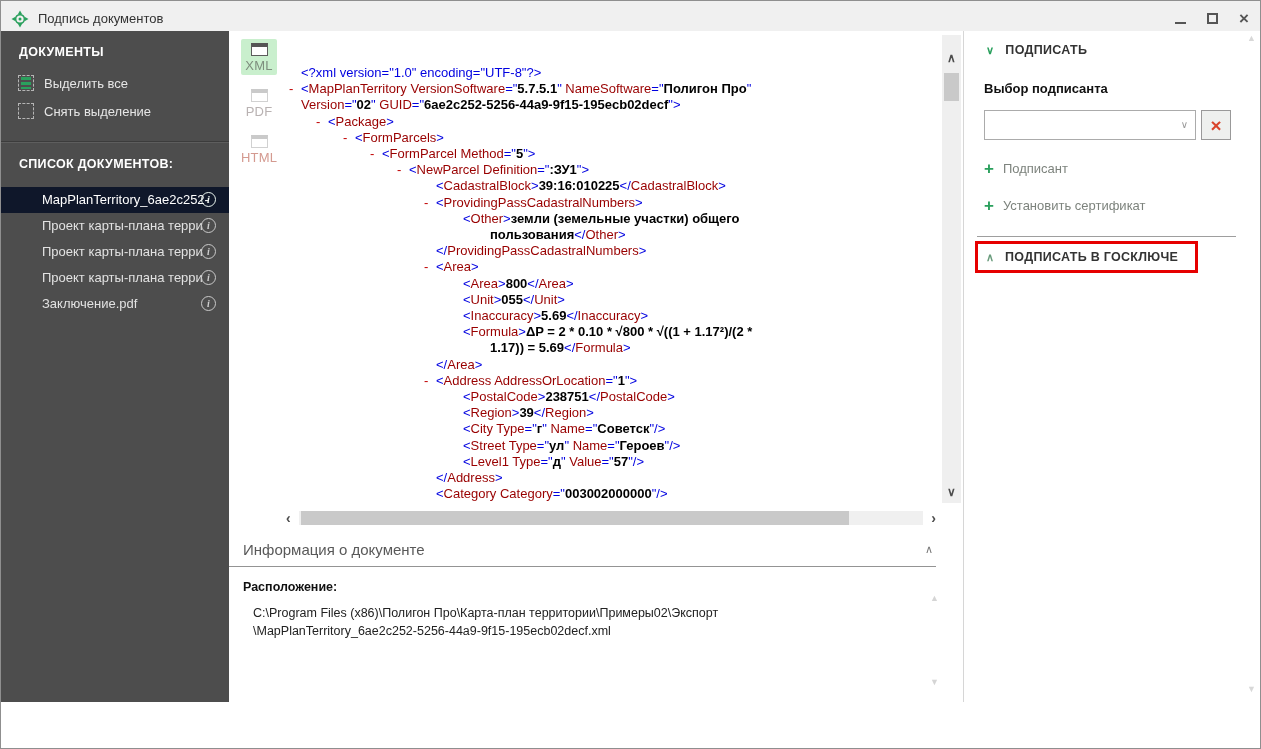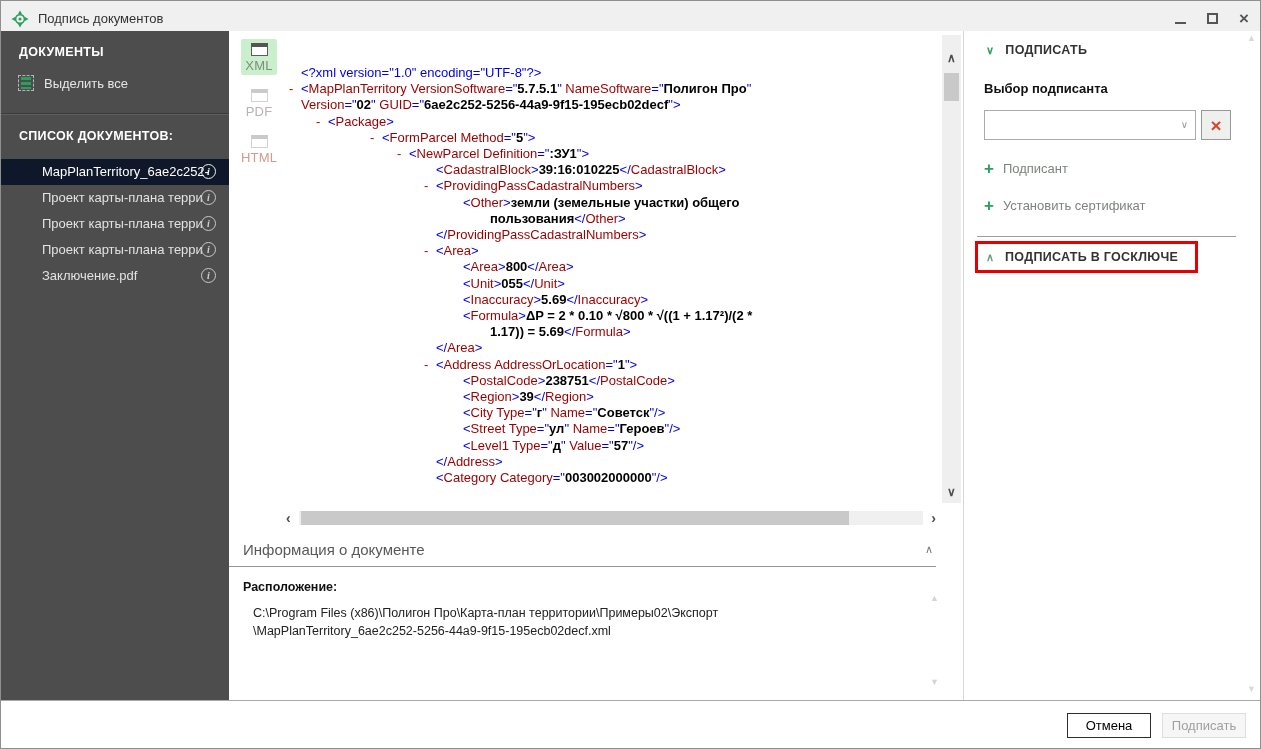--- a/index.html
+++ b/index.html
@@ -134,20 +134,24 @@
   <div class="body-row">
 
     <aside class="sidebar">
       <div class="section-title">ДОКУМЕНТЫ</div>
       <div class="side-action">
         <span class="ic">
             <span class="ic-lines"></span>
           </span>
         <span>Выделить все</span>
       </div>
+      <div class="side-action">
+        <span class="ic"></span>
+        <span>Снять выделение</span>
+      </div>
       <div class="side-divider"></div>
       <div class="section-title">СПИСОК ДОКУМЕНТОВ:</div>
       <div class="doc-list">
           <div class="doc-item selected"><span>MapPlanTerritory_6ae2c252-</span><span class="info-icon">i</span></div>
           <div class="doc-item"><span>Проект карты-плана терри</span><span class="info-icon">i</span></div>
           <div class="doc-item"><span>Проект карты-плана терри</span><span class="info-icon">i</span></div>
           <div class="doc-item"><span>Проект карты-плана терри</span><span class="info-icon">i</span></div>
           <div class="doc-item"><span>Заключение.pdf</span><span class="info-icon">i</span></div>
         </div>
     </aside>
@@ -167,20 +171,21 @@
               <div class="box"></div>
               <div class="lbl">HTML</div>
             </div>
           </div>
         <div class="code-wrap">
           <div class="code">
               <div class="xline" style="padding-left: 12px;"><span class="x-b">&lt;?xml version="1.0" encoding="UTF-8"?&gt;</span></div>
               <div class="xline" style="padding-left: 0px;"><span class="dash">-</span><span class="x-p">&lt;</span><span class="x-t">MapPlanTerritory</span><span class="x-t"> VersionSoftware</span><span class="x-p">="</span><span class="x-v">5.7.5.1</span><span class="x-p">"</span><span class="x-t"> NameSoftware</span><span class="x-p">="</span><span class="x-v">Полигон Про</span><span class="x-p">"</span></div>
               <div class="xline" style="padding-left: 12px;"><span class="x-t">Version</span><span class="x-p">="</span><span class="x-v">02</span><span class="x-p">"</span><span class="x-t"> GUID</span><span class="x-p">="</span><span class="x-v">6ae2c252-5256-44a9-9f15-195ecb02decf</span><span class="x-p">"&gt;</span></div>
               <div class="xline" style="padding-left: 27px;"><span class="dash">-</span><span class="x-p">&lt;</span><span class="x-t">Package</span><span class="x-p">&gt;</span></div>
+              <div class="xline" style="padding-left: 54px;"><span class="dash">-</span><span class="x-p">&lt;</span><span class="x-t">FormParcels</span><span class="x-p">&gt;</span></div>
               <div class="xline" style="padding-left: 81px;"><span class="dash">-</span><span class="x-p">&lt;</span><span class="x-t">FormParcel</span><span class="x-t"> Method</span><span class="x-p">="</span><span class="x-v">5</span><span class="x-p">"&gt;</span></div>
               <div class="xline" style="padding-left: 108px;"><span class="dash">-</span><span class="x-p">&lt;</span><span class="x-t">NewParcel</span><span class="x-t"> Definition</span><span class="x-p">="</span><span class="x-v">:ЗУ1</span><span class="x-p">"&gt;</span></div>
               <div class="xline" style="padding-left: 147px;"><span class="x-p">&lt;</span><span class="x-t">CadastralBlock</span><span class="x-p">&gt;</span><span class="x-v">39:16:010225</span><span class="x-p">&lt;/</span><span class="x-t">CadastralBlock</span><span class="x-p">&gt;</span></div>
               <div class="xline" style="padding-left: 135px;"><span class="dash">-</span><span class="x-p">&lt;</span><span class="x-t">ProvidingPassCadastralNumbers</span><span class="x-p">&gt;</span></div>
               <div class="xline" style="padding-left: 174px;"><span class="x-p">&lt;</span><span class="x-t">Other</span><span class="x-p">&gt;</span><span class="x-v">земли (земельные участки) общего</span></div>
               <div class="xline" style="padding-left: 201px;"><span class="x-v">пользования</span><span class="x-p">&lt;/</span><span class="x-t">Other</span><span class="x-p">&gt;</span></div>
               <div class="xline" style="padding-left: 147px;"><span class="x-p">&lt;/</span><span class="x-t">ProvidingPassCadastralNumbers</span><span class="x-p">&gt;</span></div>
               <div class="xline" style="padding-left: 135px;"><span class="dash">-</span><span class="x-p">&lt;</span><span class="x-t">Area</span><span class="x-p">&gt;</span></div>
               <div class="xline" style="padding-left: 174px;"><span class="x-p">&lt;</span><span class="x-t">Area</span><span class="x-p">&gt;</span><span class="x-v">800</span><span class="x-p">&lt;/</span><span class="x-t">Area</span><span class="x-p">&gt;</span></div>
               <div class="xline" style="padding-left: 174px;"><span class="x-p">&lt;</span><span class="x-t">Unit</span><span class="x-p">&gt;</span><span class="x-v">055</span><span class="x-p">&lt;/</span><span class="x-t">Unit</span><span class="x-p">&gt;</span></div>
@@ -256,17 +261,13 @@
         <hr class="rp-divider">
         <div class="goskey-box">
           <span class="chev">∧</span>
           <span class="gtxt">ПОДПИСАТЬ В ГОСКЛЮЧЕ</span>
         </div>
         <span class="rp-scroll-tri rp-tri-down">▼</span>
       </div>
     </aside>
   </div>
 
-  <div class="footer">
-    <button class="btn btn-cancel">Отмена</button>
-    <button class="btn btn-sign" disabled="">Подписать</button>
-  </div>
 </div>
 
 </body></html>

